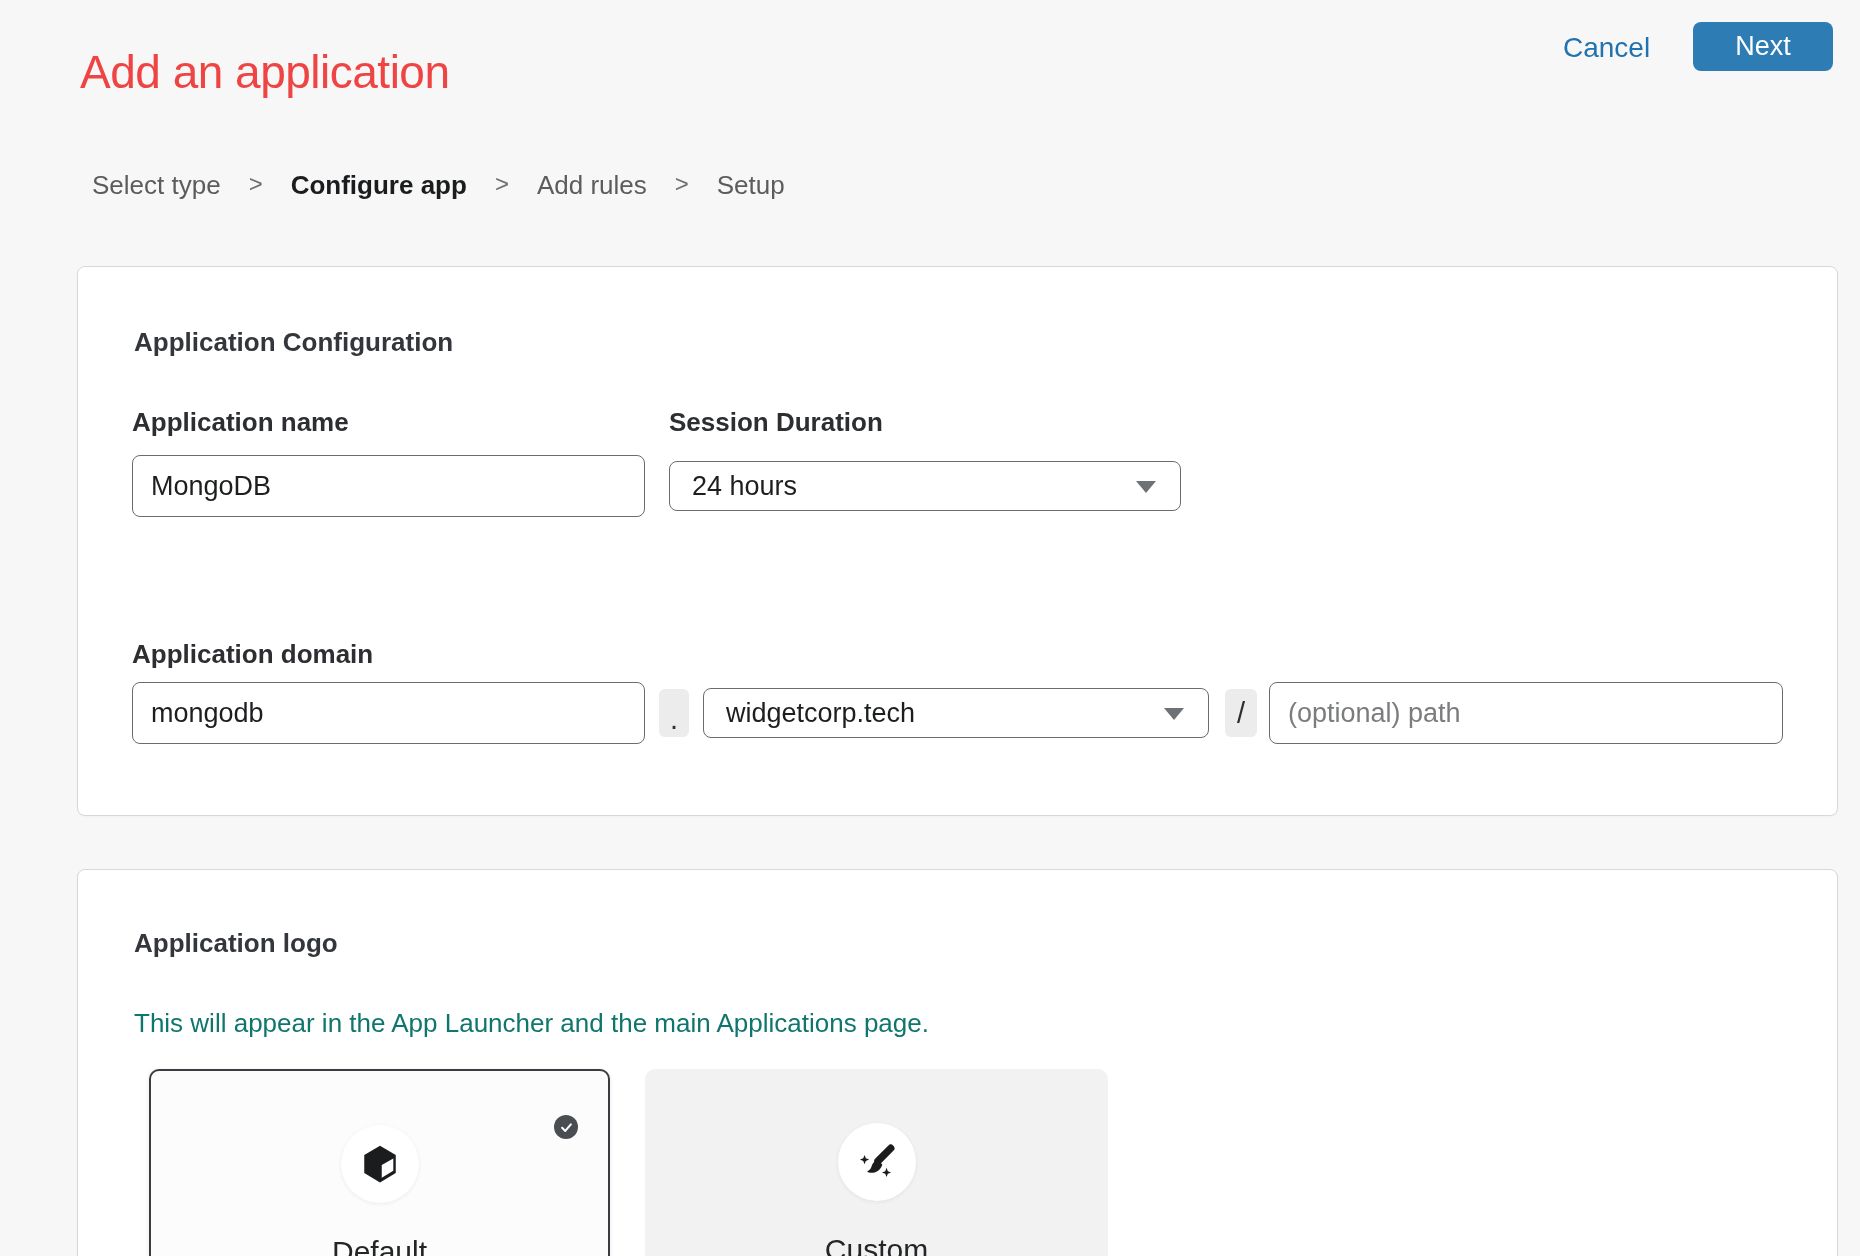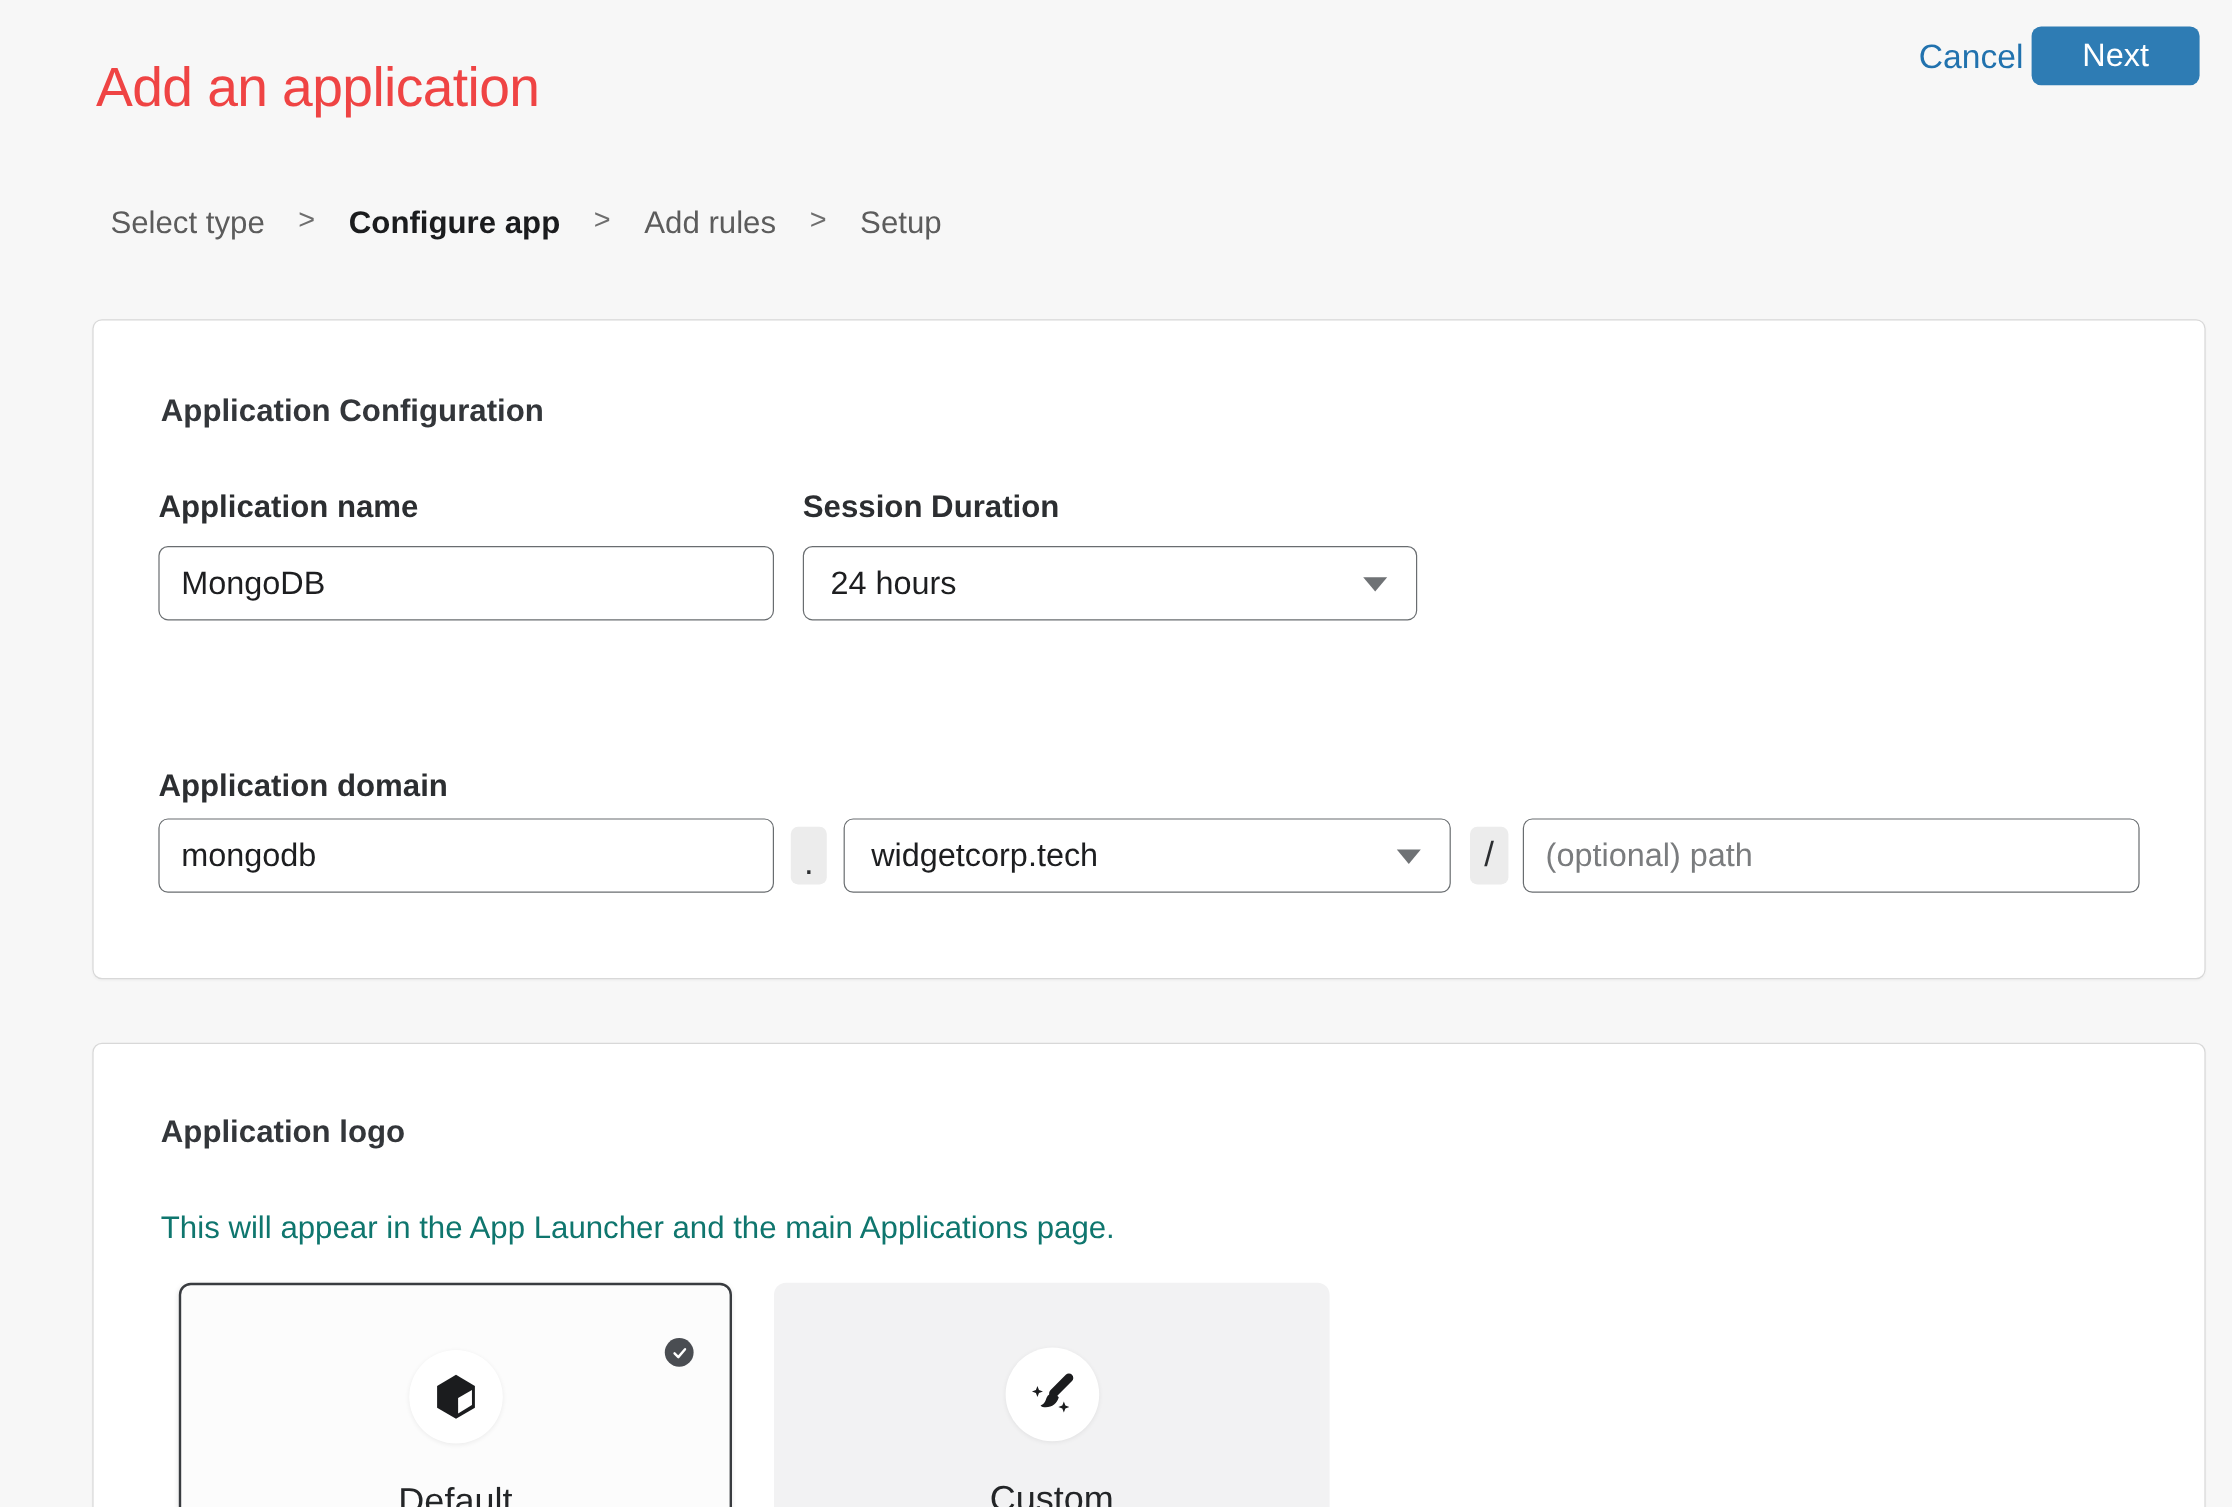--- a/index.html
+++ b/index.html
@@ -12,21 +12,21 @@
     overflow:hidden;
     -webkit-font-smoothing:antialiased;
   }
   
   .page-title{
     position:absolute;left:80px;top:14px;
     font-size:46px;font-weight:400;color:#ef4444;letter-spacing:-0.5px;
   }
   .cancel-link{
     position:absolute;left:1563px;top:32px;
-    font-size:28px;color:#2172ae;cursor:pointer;margin-left:36px;
+    font-size:28px;color:#2172ae;cursor:pointer;
   }
   .next-button{
     position:absolute;left:1693px;top:22px;width:140px;height:49px;
     background:#2e7cb4;border:none;border-radius:8px;
     color:#ffffff;font-size:27px;font-family:inherit;
     display:flex;align-items:center;justify-content:center;cursor:pointer;
   }
   
   .breadcrumb{
     position:absolute;left:92px;top:170px;
@@ -62,21 +62,21 @@
     border:1.5px solid #696d70;border-radius:8px;
     background:#ffffff;
     font-family:inherit;font-size:27px;color:#1d1e20;
     padding:0 18px;outline:none;
   }
   .text-input::placeholder{color:#7a7c7e;}
   .app-name-input{width:513px;}
   .subdomain-input{width:513px;}
   .path-input{width:514px;}
   .select{
-    height:62px;box-sizing:border-box;
+    height:50px;box-sizing:border-box;
     border:1.5px solid #696d70;border-radius:8px;background:#fff;
     display:flex;align-items:center;
     font-size:27px;color:#1d1e20;
     padding:0 60px 0 22px;position:relative;cursor:pointer;
   }
   .session-select{width:512px;}
   .domain-select{width:506px;}
   .caret{
     position:absolute;right:24px;top:50%;margin-top:-5px;
     width:0;height:0;

